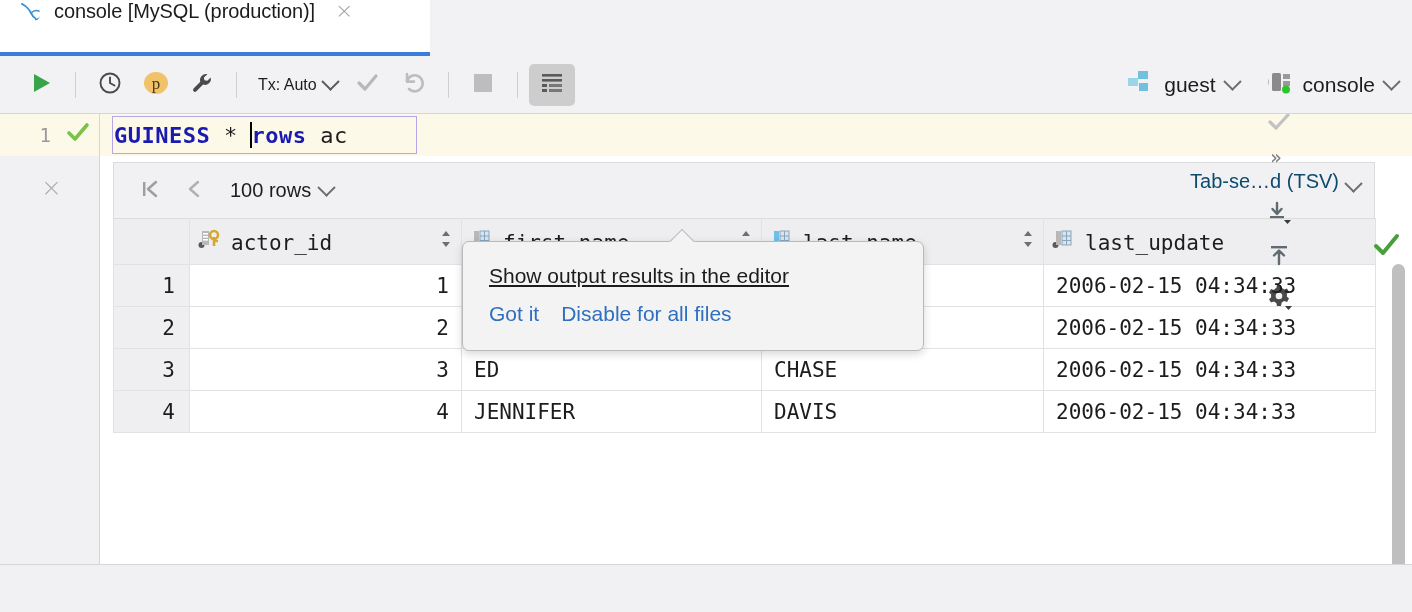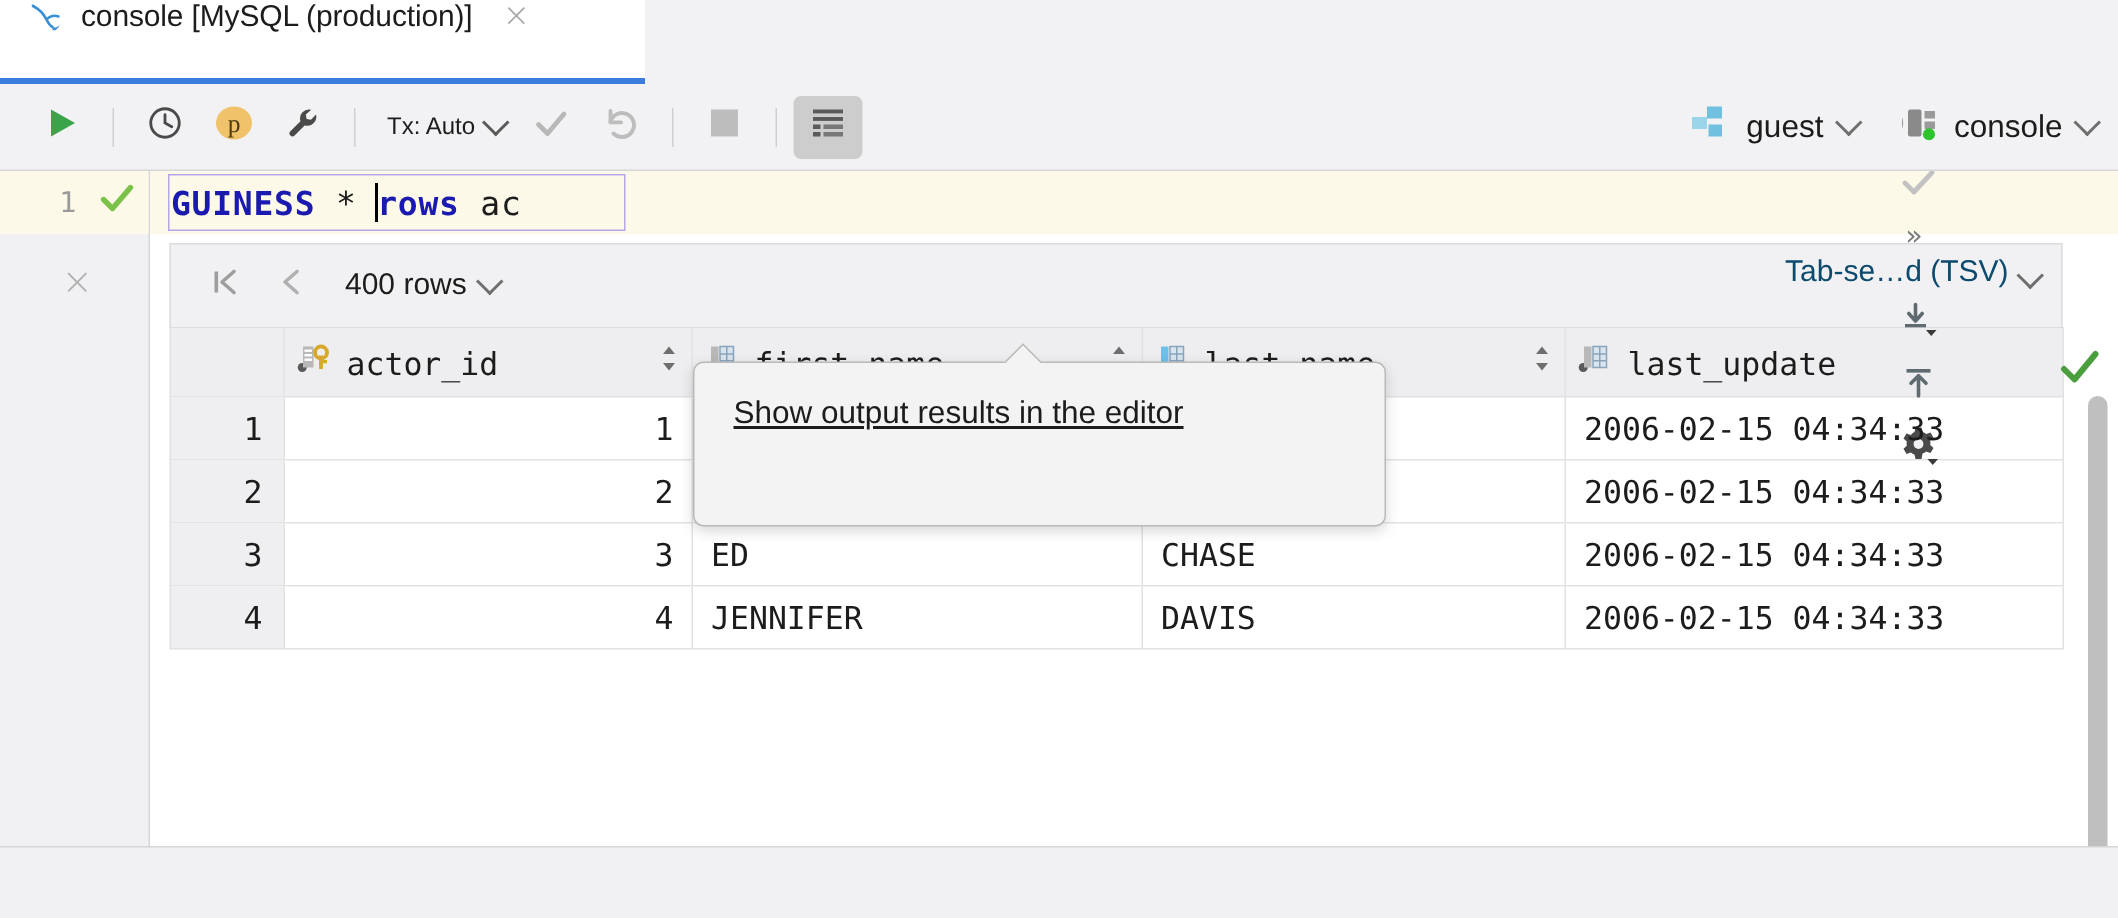--- a/index.html
+++ b/index.html
@@ -424,21 +424,21 @@
             </span>
           </div>
           <div class="res-btn">
             <span>
               <svg width="24" height="24" viewBox="0 0 24 24">
                 <path d="M16 5 L8 12 L16 19" fill="none" stroke="#b0b0b0" stroke-width="2.4" stroke-linecap="round" stroke-linejoin="round"></path>
               </svg>
             </span>
           </div>
           <div class="rows-combo">
-            <span>400 rows</span>
+            <span>100 rows</span>
             <span class="chev light"></span>
           </div>
 
           <div class="res-right">
             <div class="res-btn">
               <span>
                 <svg width="26" height="28" viewBox="0 0 26 28">
                   <text x="13" y="11" font-family="Liberation Sans, sans-serif" font-size="11" fill="#bdbdbd" text-anchor="middle">DB</text>
                   <path d="M13 26 L13 15 M8 19 L13 14 L18 19" fill="none" stroke="#bdbdbd" stroke-width="2.6" stroke-linecap="round" stroke-linejoin="round"></path>
                 </svg>
@@ -621,19 +621,23 @@
       <div class="inspect-check">
         <svg width="30" height="28" viewBox="0 0 30 28">
           <path d="M4 14 L11 21 L25 4" fill="none" stroke="#4a9e3e" stroke-width="4" stroke-linecap="round" stroke-linejoin="round"></path>
         </svg>
       </div>
       <div class="vscroll"></div>
 
       <div class="tooltip">
         <div class="tooltip-arrow"></div>
         <div class="tt-title">Show output results in the editor</div>
+        <div class="tt-links">
+          <span class="tt-link">Got it</span>
+          <span class="tt-link">Disable for all files</span>
+        </div>
       </div>
 
     </div>
   </div>
 
   <div class="statusbar"></div>
 </div>
 
 </body></html>

